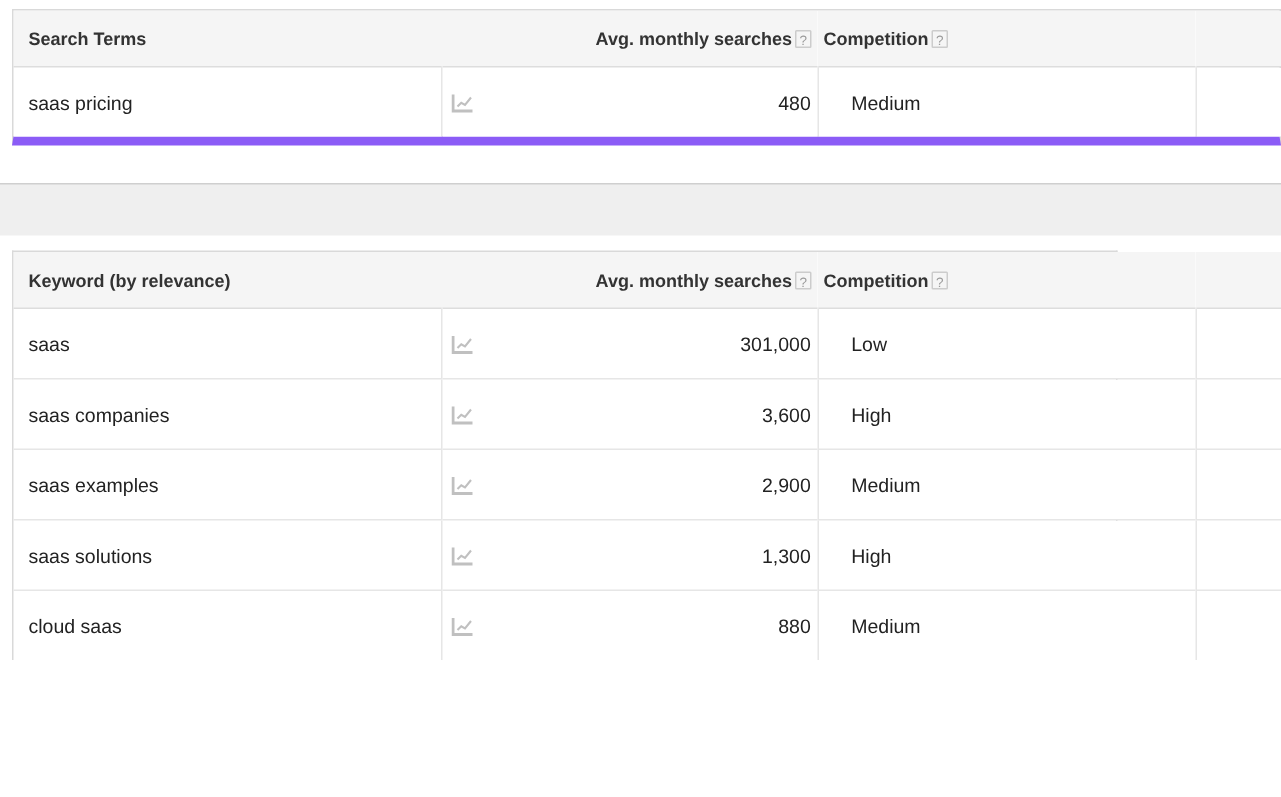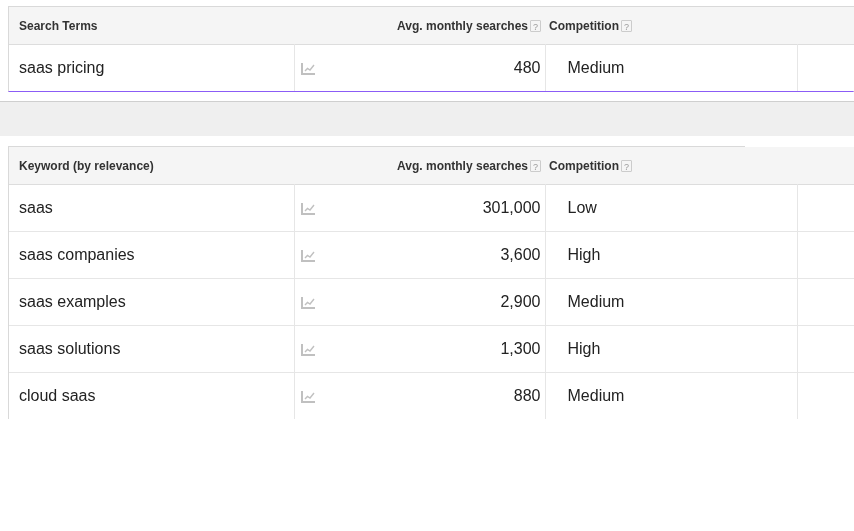--- a/index.html
+++ b/index.html
@@ -26,23 +26,23 @@
   }
 
   
   .panel {
     border: 1px solid #d9d9d9;
     border-bottom: none;
     background: #ffffff;
     box-sizing: border-box;
   }
   .panel.first {
-    margin: 6px 0 0 8px;
+    margin: 6px 0 16px 8px;
     width: 846px;
-    border-bottom: 1px solid #8b5cf6;
+    border-bottom: 6px solid #8b5cf6;
   }
   .panel.second {
     margin: 0 0 0 8px;
     width: 737px;
   }
 
   table.kp {
     width: 100%;
     border-collapse: collapse;
     table-layout: fixed;
@@ -97,21 +97,21 @@
     border-radius: 1px;
     position: relative;
     top: 0px;
   }
 
   tbody td {
     height: 46px;
     padding: 0 8px;
     border-top: 1px solid #e6e6e6;
     border-right: 1px solid #e6e6e6;
-    font-size: 16px;
+    font-size: 13px;
     color: #222222;
     vertical-align: middle;
     background: #ffffff;
     overflow: hidden;
     white-space: nowrap;
   }
   tbody tr:first-child td { border-top: none; }
   tbody td.td-keyword {
     padding-left: 10px;
     border-right: 1px solid #e6e6e6;

